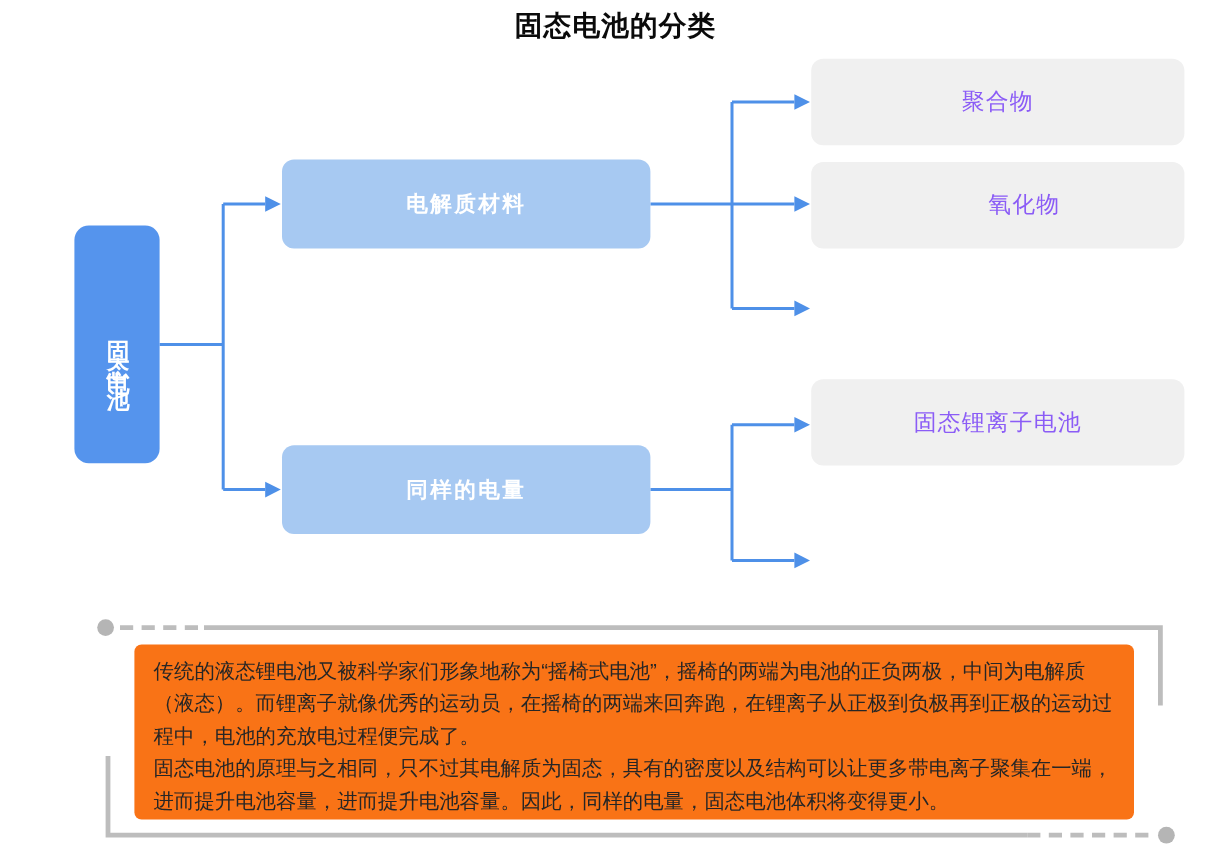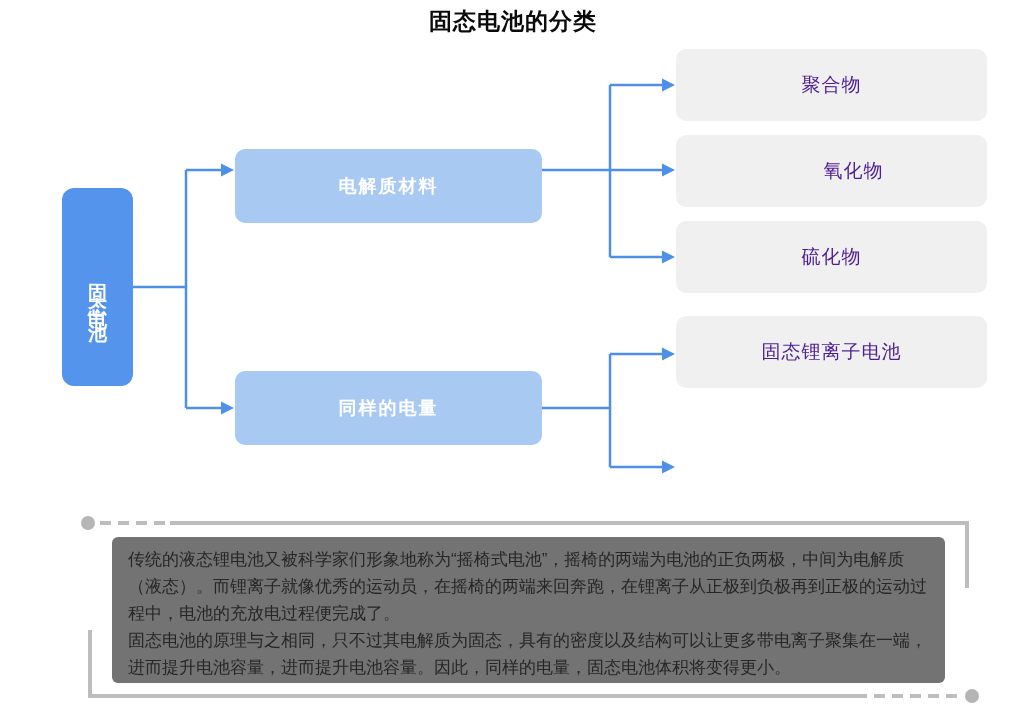--- a/index.html
+++ b/index.html
@@ -54,41 +54,41 @@
   .branch-node {
     left: 235px;
     width: 307px; height: 74px;
     background: #A7C9F2;
     border-radius: 10px;
     color: #ffffff;
     font-size: 18px;
     font-weight: bold;
     letter-spacing: 2px;
   }
-  .branch-1 { top: 149px; }
+  .branch-1 { top: 133px; }
   .branch-2 { top: 371px; }
   .leaf-node {
     left: 676px;
     width: 311px; height: 72px;
     background: #F0F0F0;
     border-radius: 10px;
-    color: #4c1d95;
+    color: #8b5cf6;
     font-size: 19px;
     letter-spacing: 1px;
   }
   .leaf-1 { top: 49px; }
   .leaf-2 { top: 135px; padding-left: 44px; }
   .leaf-3 { top: 221px; }
   .leaf-4 { top: 316px; text-align: center; }
   .leaf-5 { top: 431px; }
   .note-box {
     position: absolute;
     left: 112px; top: 537px;
     width: 833px; height: 146px;
-    background: #737373;
+    background: #f97316;
     border-radius: 6px;
     padding: 9px 16px;
     font-size: 17px;
     line-height: 27px;
     color: #262626;
   }
   .note-box p { margin: 0; }
   .connector { stroke: #4E90E8; stroke-width: 2.5; fill: none; }
   .arrowhead { fill: #4E90E8; stroke: none; }
   .deco { stroke: #BDBDBD; stroke-width: 4; fill: none; }
@@ -145,23 +145,20 @@
   <div class="node branch-node branch-2">
     <span>同样的电量</span>
   </div>
 
   <div class="node leaf-node leaf-1">
     <span>聚合物</span>
   </div>
   <div class="node leaf-node leaf-2">
     <span>氧化物</span>
   </div>
-  <div class="node leaf-node leaf-3">
-    <span>硫化物</span>
-  </div>
   <div class="node leaf-node leaf-4">
     <span>固态锂离子电池</span>
   </div>
 
   <div class="note-box">
     <p>传统的液态锂电池又被科学家们形象地称为“摇椅式电池”，摇椅的两端为电池的正负两极，中间为电解质（液态）。而锂离子就像优秀的运动员，在摇椅的两端来回奔跑，在锂离子从正极到负极再到正极的运动过程中，电池的充放电过程便完成了。</p>
     <p>固态电池的原理与之相同，只不过其电解质为固态，具有的密度以及结构可以让更多带电离子聚集在一端，进而提升电池容量，进而提升电池容量。因此，同样的电量，固态电池体积将变得更小。</p>
   </div>
 
 </div>

